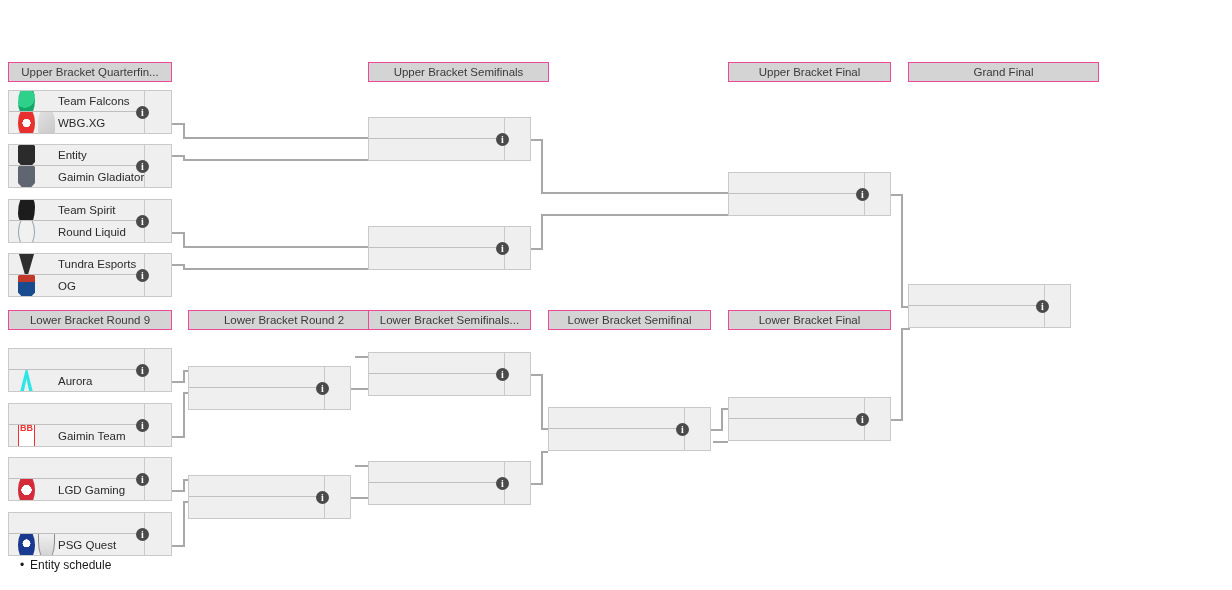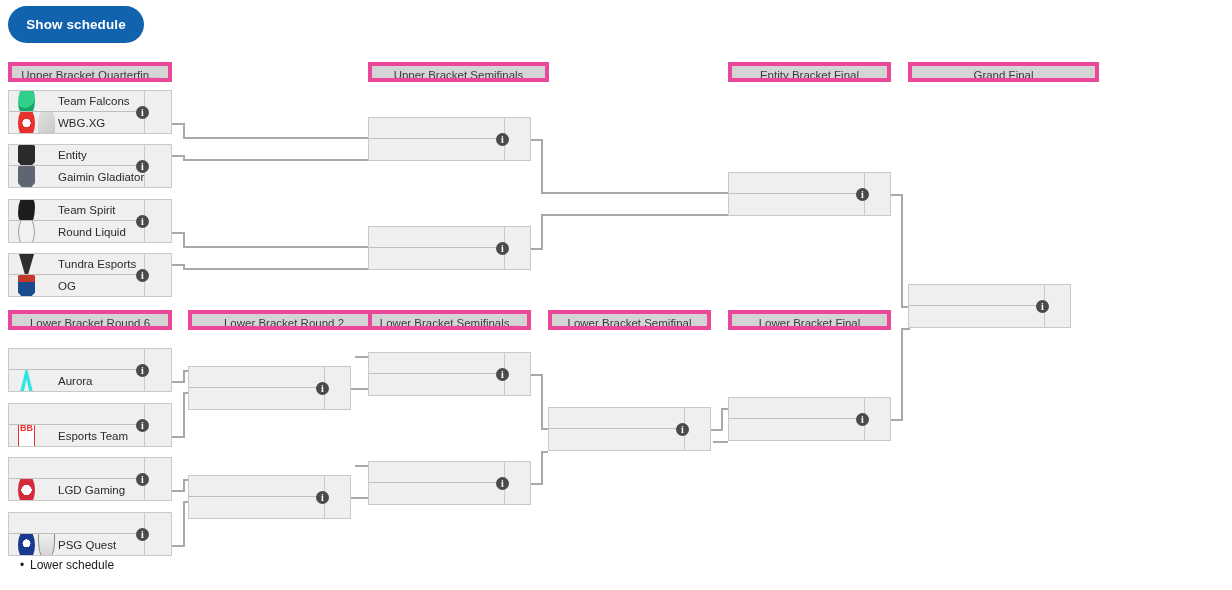--- a/index.html
+++ b/index.html
@@ -30,21 +30,21 @@
     letter-spacing: .1px;
     cursor: pointer;
     font-family: "Liberation Sans", sans-serif;
   }
 
   
   .round-header {
     position: absolute;
     height: 20px;
     background: #d4d4d4;
-    border: 4px solid #ec4899;
+    border: 1px solid #ec4899;
     color: #3a3a3a;
     font-size: 11.5px;
     line-height: 18px;
     text-align: center;
     white-space: nowrap;
     overflow: hidden;
   }
 
   
   .match {
@@ -140,21 +140,20 @@
   .lg-betboom { background: #ffffff; border: 1px solid #f03030; color: #f03030; font-size: 9px; font-weight: bold; text-align: center; line-height: 15px; font-family: "Liberation Sans", sans-serif; }
   .lg-lgd { background: radial-gradient(circle at 50% 50%,#ffffff 0 28%,#d32b3a 29% 74%,#1d4f9c 75% 100%); border-radius: 50%; }
   .lg-psg { background: radial-gradient(circle at 50% 45%,#ffffff 0 20%,#1a3a8f 21% 100%); border-radius: 50%; }
   .lg-quest { background: linear-gradient(180deg,#f4f4f4,#cfcfcf); border: 1px solid #8a8a8a; border-radius: 18% 18% 50% 50% / 12% 12% 60% 60%; }
 </style>
 </head>
 <body>
 
 <div id="root">
 
-  <button class="show-schedule">Show schedule</button>
 
   <div id="connector-layer">
       <div class="conn h" style="left: 172px; top: 123px; width: 13px;"></div>
       <div class="conn v" style="left: 183px; top: 123px; height: 16px;"></div>
       <div class="conn h" style="left: 183px; top: 137px; width: 185px;"></div>
       <div class="conn h" style="left: 172px; top: 155px; width: 13px;"></div>
       <div class="conn v" style="left: 183px; top: 155px; height: 6px;"></div>
       <div class="conn h" style="left: 183px; top: 159px; width: 185px;"></div>
       <div class="conn h" style="left: 172px; top: 232px; width: 13px;"></div>
       <div class="conn v" style="left: 183px; top: 232px; height: 15px;"></div>
@@ -197,23 +196,23 @@
       <div class="conn v" style="left: 541px; top: 451px; height: 34px;"></div>
       <div class="conn h" style="left: 541px; top: 451px; width: 7px;"></div>
       <div class="conn h" style="left: 711px; top: 429px; width: 12px;"></div>
       <div class="conn v" style="left: 721px; top: 408px; height: 23px;"></div>
       <div class="conn h" style="left: 721px; top: 408px; width: 7px;"></div>
       <div class="conn h" style="left: 713px; top: 441px; width: 15px;"></div>
     </div>
   <div id="headers-layer">
       <div class="round-header" style="left: 8px; top: 62px; width: 164px;">Upper Bracket Quarterfin...</div>
       <div class="round-header" style="left: 368px; top: 62px; width: 181px;">Upper Bracket Semifinals</div>
-      <div class="round-header" style="left: 728px; top: 62px; width: 163px;">Entity Bracket Final</div>
+      <div class="round-header" style="left: 728px; top: 62px; width: 163px;">Upper Bracket Final</div>
       <div class="round-header" style="left: 908px; top: 62px; width: 191px;">Grand Final</div>
-      <div class="round-header" style="left: 8px; top: 310px; width: 164px;">Lower Bracket Round 6</div>
+      <div class="round-header" style="left: 8px; top: 310px; width: 164px;">Lower Bracket Round 9</div>
       <div class="round-header" style="left: 188px; top: 310px; width: 192px;">Lower Bracket Round 2</div>
       <div class="round-header" style="left: 368px; top: 310px; width: 163px;">Lower Bracket Semifinals...</div>
       <div class="round-header" style="left: 548px; top: 310px; width: 163px;">Lower Bracket Semifinal</div>
       <div class="round-header" style="left: 728px; top: 310px; width: 163px;">Lower Bracket Final</div>
     </div>
   <div id="matches-layer">
       <div class="match" style="left: 8px; top: 90px; width: 164px; height: 44px;">
         <div class="team-row top" style="width: 135px;">
           <span class="logo-wrap">
             <span class="logo lg-falcons"></span>
@@ -342,21 +341,21 @@
       </div>
       <div class="match" style="left: 8px; top: 403px; width: 164px; height: 44px;">
         <div class="team-row top empty" style="width: 135px;">
           <span class="logo-wrap"></span>
           <span class="tname"></span>
         </div>
         <div class="team-row bottom" style="width: 135px;">
           <span class="logo-wrap">
             <span class="logo lg-betboom">BB</span>
           </span>
-          <span class="tname">Esports Team</span>
+          <span class="tname">Gaimin Team</span>
         </div>
         <div class="score-col" style="left: 135px; right: 0px;"></div>
         <div class="info-badge" style="left: 127px; top: 15px;">i</div>
       </div>
       <div class="match" style="left: 8px; top: 457px; width: 164px; height: 44px;">
         <div class="team-row top empty" style="width: 135px;">
           <span class="logo-wrap"></span>
           <span class="tname"></span>
         </div>
         <div class="team-row bottom" style="width: 135px;">
@@ -451,15 +450,15 @@
         <div class="team-row bottom empty" style="width: 135px;">
           <span class="logo-wrap"></span>
           <span class="tname"></span>
         </div>
         <div class="score-col" style="left: 135px; right: 0px;"></div>
         <div class="info-badge" style="left: 127px; top: 15px;">i</div>
       </div>
     </div>
 
   <div class="footnote">
-    <span class="bullet">•</span><span>Lower schedule</span>
+    <span class="bullet">•</span><span>Entity schedule</span>
   </div>
 </div>
 
 </body></html>

